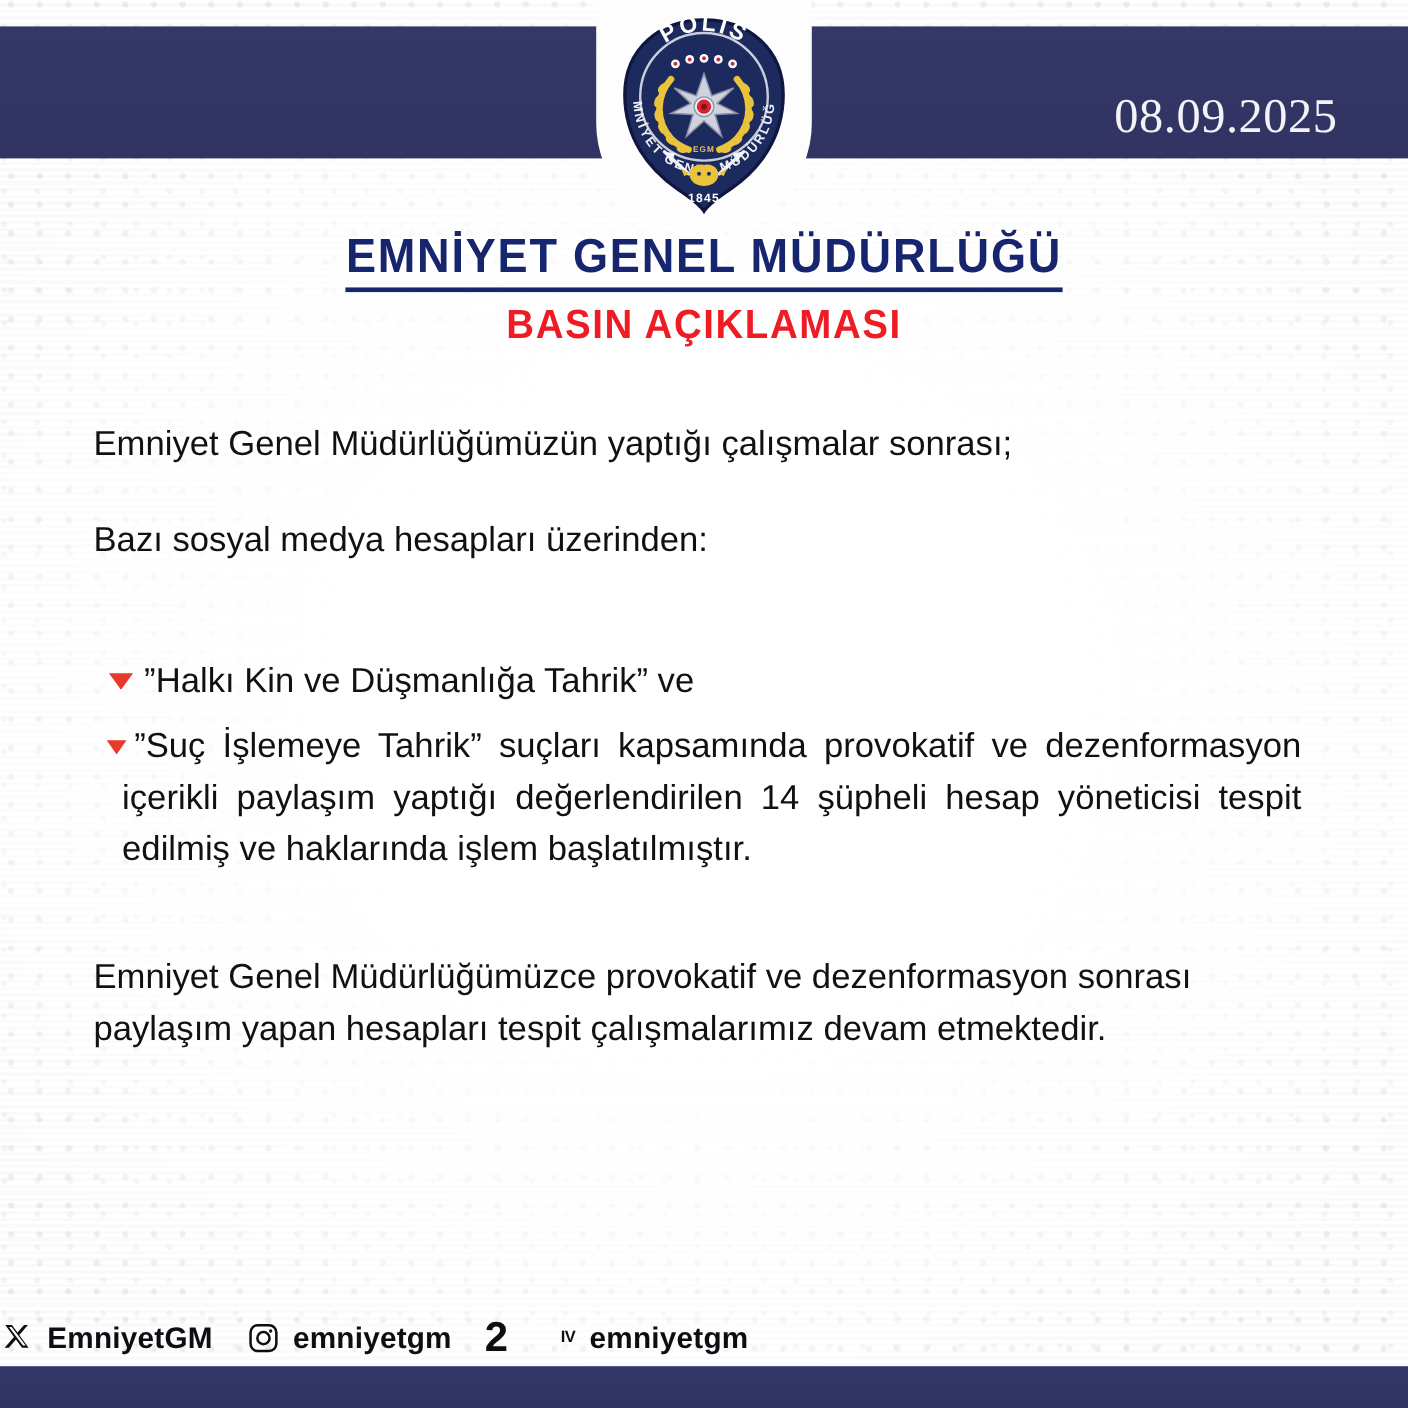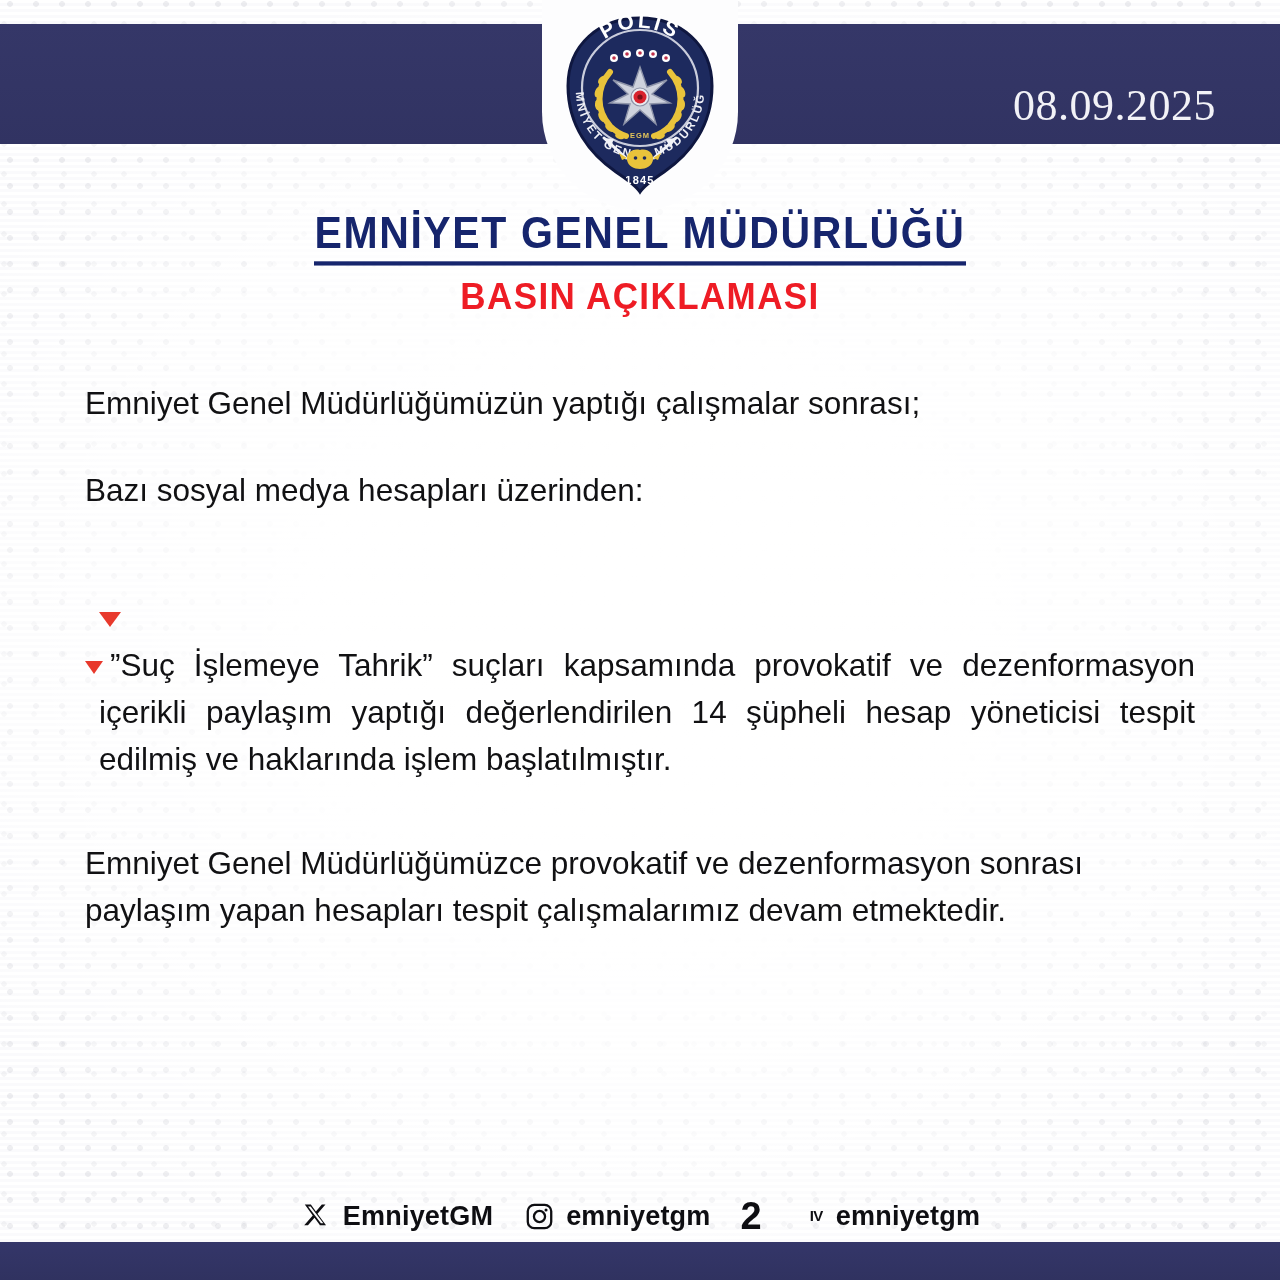--- a/index.html
+++ b/index.html
@@ -134,21 +134,21 @@
     margin: 0 0 40px 0;
   }
   .para.tight { margin-bottom: 0; }
 
   .bullet-line {
     margin: 0;
     padding-left: 14px;
     text-indent: 0;
   }
   .bullet-para {
-    margin: 0;
+    margin: 12px;
     text-align: justify;
     text-justify: inter-word;
     padding-left: 14px;
     text-indent: -14px;
   }
   .bullet-para .lead { padding-left: 0; }
 
   .tri {
     display: inline-block;
     width: 0;
@@ -170,21 +170,20 @@
   .gap-md { height: 40px; }
 
   
   .footer-socials {
     position: absolute;
     left: 0;
     right: 0;
     bottom: 48px;
     display: flex;
     align-items: center;
-    justify-content: center;
     gap: 30px;
     color: #0e0e12;
   }
   .social {
     display: flex;
     align-items: center;
     gap: 11px;
   }
   .social .handle {
     font-size: 27px;
@@ -326,21 +325,21 @@
 
   <div class="body-block">
 
     <p class="para">Emniyet Genel Müdürlüğümüzün yaptığı çalışmalar sonrası;</p>
 
     <p class="para">Bazı sosyal medya hesapları üzerinden:</p>
 
     <div class="gap-md"></div>
 
     <p class="bullet-line">
-      <span class="tri"></span>
+      <span class="tri"></span><span>”Halkı Kin ve Düşmanlığa Tahrik” ve</span>
     </p>
 
     <p class="bullet-para">
       <span class="tri small"></span><span class="lead">”Suç İşlemeye Tahrik”</span><span> suçları kapsamında provokatif ve dezenformasyon içerikli paylaşım yaptığı değerlendirilen 14 şüpheli hesap yöneticisi tespit edilmiş ve haklarında işlem başlatılmıştır.</span>
     </p>
 
     <div class="gap-lg"></div>
 
     <p class="para tight">Emniyet Genel Müdürlüğümüzce provokatif ve dezenformasyon sonrası paylaşım yapan hesapları tespit çalışmalarımız devam etmektedir.</p>
   </div>

